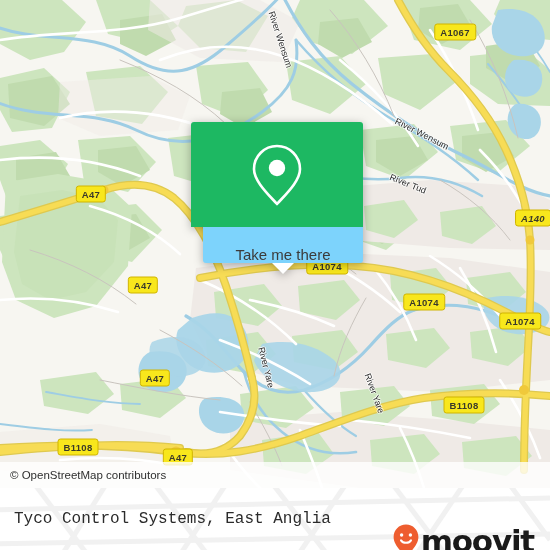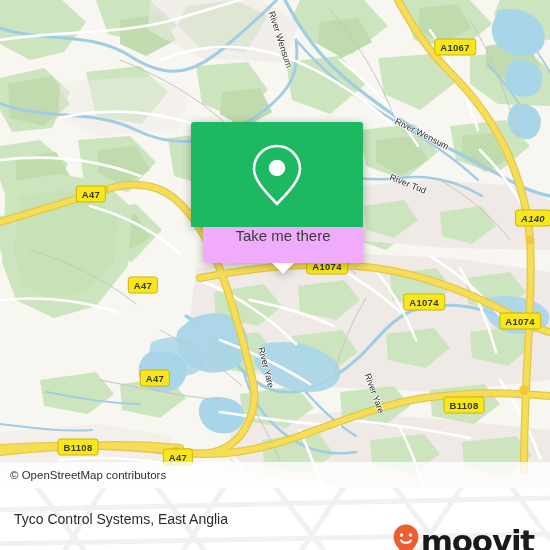--- a/index.html
+++ b/index.html
@@ -100,25 +100,25 @@
   }
   #popup-body {
     background: #1DB862;
     height: 105px;
     border-radius: 3px 3px 0 0;
     display: flex;
     align-items: center;
     justify-content: center;
   }
   #popup-footer {
-    background: #f0abfc;
+    background: #7dd3fc;
     border-radius: 0 0 3px 3px;
     height: 36px;
     display: flex;
-    align-items: flex-start;
+    align-items: flex-end;
     justify-content: center;
     position: relative;
     margin-left: 12px;
   }
   #popup-footer span {
     font-size: 15px;
     color: #3b3b3b;
     font-family: "Liberation Sans", sans-serif;
   }
   #popup-tail {
@@ -149,23 +149,23 @@
   }
   #footer-watermark {
     position: absolute;
     left: 0; top: 0;
     width: 550px; height: 62px;
     opacity: 1;
     pointer-events: none;
   }
   #footer-title {
     position: relative;
-    font-size: 14px;
+    font-size: 16px;
     color: #2b2b2b;
-    font-family: Liberation Sans, sans-serif;
+    font-family: Liberation Mono, monospace;
     z-index: 2;
   }
   #brand {
     position: relative;
     display: flex;
     align-items: center;
     gap: 2px;
     z-index: 2;
     margin-top: 44px;
   }
@@ -376,21 +376,21 @@
 
       </g>
     </svg>
 
     <div class="river-label" style="left:276px; top:10px; transform: rotate(72deg);">River Wensum</div>
     <div class="river-label" style="left:398px; top:116px; transform: rotate(27deg);">River Wensum</div>
     <div class="river-label" style="left:392px; top:172px; transform: rotate(22deg);">River Tud</div>
     <div class="river-label" style="left:266px; top:346px; transform: rotate(76deg);">River Yare</div>
     <div class="river-label" style="left:372px; top:372px; transform: rotate(70deg);">River Yare</div>
 
-    <div class="shield" style="left:455px; top:47px;">A1067</div>
+    <div class="shield" style="left:455px; top:32px;">A1067</div>
     <div class="shield" style="left:533px; top:218px;font-style:italic;">A140</div>
     <div class="shield" style="left:91px; top:194px;">A47</div>
     <div class="shield" style="left:143px; top:285px;">A47</div>
     <div class="shield" style="left:327px; top:266px;">A1074</div>
     <div class="shield" style="left:424px; top:302px;">A1074</div>
     <div class="shield" style="left:520px; top:321px;">A1074</div>
     <div class="shield" style="left:155px; top:378px;">A47</div>
     <div class="shield" style="left:464px; top:405px;">B1108</div>
     <div class="shield" style="left:78px; top:447px;">B1108</div>
     <div class="shield" style="left:178px; top:457px;">A47</div>

